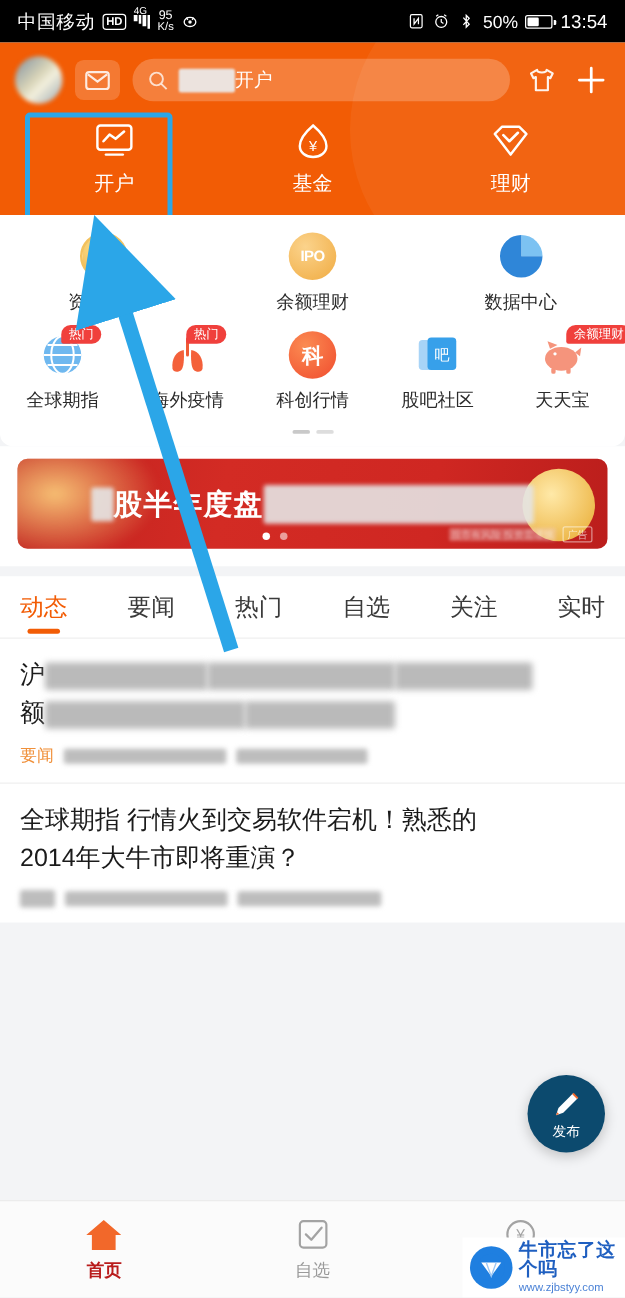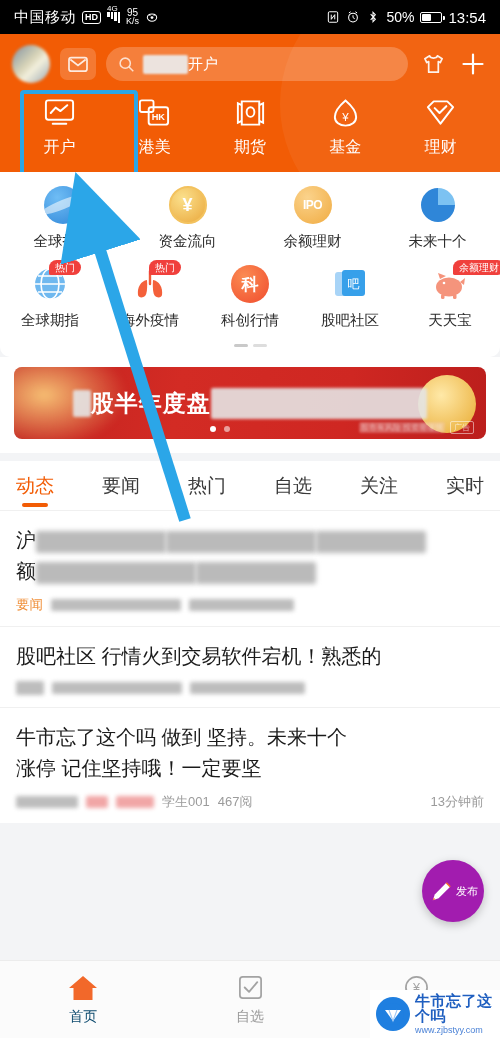--- a/index.html
+++ b/index.html
@@ -143,34 +143,34 @@
   .news-title { font-size:20px; line-height:31px; color:#1b1b1b; }
   .news-title .blur{ display:inline-block; background:rgba(176,176,176,.88); color:transparent; border-radius:2px; filter:blur(2.4px); vertical-align:middle;}
   .news-meta { margin-top:9px; display:flex; align-items:center; gap:8px; font-size:13px; color:#9b9b9b; }
   .tagline { color:#f0903a; font-size:13.5px; }
   .meta-blur{ display:inline-block; background:rgba(178,178,178,.85); color:transparent; border-radius:2px; filter:blur(2px); height:12px;}
   .meta-blur.pink{ background:rgba(238,150,150,.85); }
 
   
   .fab {
     position:absolute; right:16px; bottom:116px; width:62px; height:62px; border-radius:50%;
-    background:#a21caf; box-shadow:0 3px 10px rgba(0,0,0,.22);
-    display:flex; align-items:center; justify-content:center; gap:1px; z-index:30;
+    background:#0c4a6e; box-shadow:0 3px 10px rgba(0,0,0,.22);
+    display:flex; flex-direction:column; align-items:center; justify-content:center; gap:1px; z-index:30;
   }
   .fab-label { color:#fff; font-size:11px; }
 
   
   .bottomnav {
     position:absolute; left:0; bottom:0; width:500px; height:78px;
     background:#fbfbfb; border-top:1px solid #ececec;
     display:flex; align-items:center; z-index:20;
   }
   .nav { flex:1; display:flex; flex-direction:column; align-items:center; gap:6px; }
   .nav-label { font-size:14px; color:#9a9a9a; }
-  .nav.active .nav-label { color:#0c4a6e; }
+  .nav.active .nav-label { color:#b91c1c;font-weight:bold; }
   .nav-ico{ height:28px; display:flex; align-items:center; justify-content:center;}
 
   
   .watermark {
     position:absolute; right:0; bottom:0; width:130px; height:48px; z-index:40;
     background:#fff; display:flex; align-items:center; gap:5px; padding-left:6px;
   }
   .wm-logo{ width:34px;height:34px;border-radius:50%;background:#1f7fe0; display:flex;align-items:center;justify-content:center;flex:none;}
   .wm-txt{display:flex;flex-direction:column;line-height:1;}
   .wm-name{font-size:15px;font-weight:bold;color:#1f5fc0;letter-spacing:.5px;}
@@ -265,41 +265,21 @@
         <div class="cat-ico">
           <svg width="33" height="30" viewBox="0 0 34 30">
             <rect x="3" y="2" width="28" height="20" rx="2.5" fill="none" stroke="#fff" stroke-width="2"></rect>
             <path d="M8 15 L13 9.5 L18 13 L25 7" fill="none" stroke="#fff" stroke-width="2.1" stroke-linecap="round" stroke-linejoin="round"></path>
             <path d="M10 26 L24 26" stroke="#fff" stroke-width="2" stroke-linecap="round"></path>
           </svg>
         </div>
         <div class="cat-label">开户</div>
       </div>
 
-      <div class="cat">
-        <div class="cat-ico">
-          <svg width="33" height="30" viewBox="0 0 34 30">
-            <rect x="2" y="2" width="14" height="12" rx="2" fill="none" stroke="#fff" stroke-width="1.9"></rect>
-            <rect x="11" y="9" width="20" height="18" rx="2.5" fill="none" stroke="#fff" stroke-width="2"></rect>
-            <text x="21" y="22" font-size="9.5" font-weight="bold" fill="#fff" text-anchor="middle" font-family="Liberation Sans">HK</text>
-          </svg>
-        </div>
-        <div class="cat-label">港美</div>
-      </div>
-
-      <div class="cat">
-        <div class="cat-ico">
-          <svg width="33" height="30" viewBox="0 0 34 30">
-            <path d="M8 3 L26 3 L26 27 L8 27 Z" fill="none" stroke="#fff" stroke-width="2"></path>
-            <path d="M8 7 L4 5 L4 25 L8 23 M26 7 L30 5 L30 25 L26 23" fill="none" stroke="#fff" stroke-width="2"></path>
-            <ellipse cx="17" cy="14" rx="4" ry="5" fill="none" stroke="#fff" stroke-width="2"></ellipse>
-          </svg>
-        </div>
-        <div class="cat-label">期货</div>
-      </div>
+
 
       <div class="cat">
         <div class="cat-ico">
           <svg width="31" height="30" viewBox="0 0 32 30">
             <path d="M16 2 C23 8 27 14 27 19 C27 24.5 22 28 16 28 C10 28 5 24.5 5 19 C5 14 9 8 16 2 Z" fill="none" stroke="#fff" stroke-width="2"></path>
             <text x="16" y="23" font-size="12" fill="#fff" text-anchor="middle" font-family="Liberation Sans">¥</text>
           </svg>
         </div>
         <div class="cat-label">基金</div>
       </div>
@@ -314,28 +294,20 @@
         <div class="cat-label">理财</div>
       </div>
 
       <div class="highlight-box"></div>
     </div>
   </div>
 
   <div class="gridcard">
 
     <div class="grid">
-      <div class="gi">
-        <div class="gi-ico">
-          <div class="circ c-blue" style="position:relative;overflow:hidden;">
-            <div style="position:absolute;left:-6px;top:14px;width:50px;height:9px;background:rgba(255,255,255,.55);transform:rotate(-22deg);border-radius:50%;"></div>
-          </div>
-        </div>
-        <div class="gi-label">全球指数</div>
-      </div>
 
       <div class="gi">
         <div class="gi-ico">
           <div class="circ c-gold" style="border:2.5px solid #f3c25e;">¥</div>
         </div>
         <div class="gi-label">资金流向</div>
       </div>
 
 
       <div class="gi">
@@ -345,21 +317,21 @@
         <div class="gi-label">余额理财</div>
       </div>
 
       <div class="gi">
         <div class="gi-ico">
           <svg width="38" height="38" viewBox="0 0 38 38">
             <path d="M19 19 L19 2 A17 17 0 0 1 36 19 Z" fill="#7cc2f2"></path>
             <path d="M19 19 L36 19 A17 17 0 1 1 19 2 Z" fill="#2f86d8"></path>
           </svg>
         </div>
-        <div class="gi-label">未来十个</div>
+        <div class="gi-label">数据中心</div>
       </div>
     </div>
 
     <div class="grid">
       <div class="gi">
         <div class="gi-ico">
           <svg width="36" height="36" viewBox="0 0 36 36">
             <circle cx="18" cy="18" r="15" fill="#6fb8ef"></circle>
             <path d="M18 3 A9 15 0 0 0 18 33 A9 15 0 0 0 18 3" fill="none" stroke="#fff" stroke-width="1.6"></path>
             <path d="M3 18 L33 18 M6 10 L30 10 M6 26 L30 26" stroke="#fff" stroke-width="1.5"></path>
@@ -457,43 +429,30 @@
       </div>
       <div class="news-meta">
         <span class="tagline">要闻</span>
         <span class="meta-blur" style="width:130px;"></span>
         <span class="meta-blur" style="width:105px;"></span>
       </div>
     </div>
 
     <div class="news">
       <div class="news-title">
-        <span>股吧社区 行情火到交易软件宕机！熟悉的</span><br>
+        <span>全球期指 行情火到交易软件宕机！熟悉的</span><br>
+        <span>2014年大牛市即将重演？</span>
       </div>
       <div class="news-meta">
         <span class="meta-blur" style="width:28px;height:14px;"></span>
         <span class="meta-blur" style="width:130px;"></span>
         <span class="meta-blur" style="width:115px;"></span>
       </div>
     </div>
 
-    <div class="news">
-      <div class="news-title">
-        <span>牛市忘了这个吗  做到 坚持。未来十个</span><br>
-        <span>涨停 记住坚持哦！一定要坚</span>
-      </div>
-      <div class="news-meta">
-        <span class="meta-blur" style="width:62px;"></span>
-        <span class="meta-blur pink" style="width:22px;"></span>
-        <span class="meta-blur pink" style="width:38px;"></span>
-        <span>学生001</span>
-        <span>467阅</span>
-        <span style="margin-left:auto;">13分钟前</span>
-      </div>
-    </div>
   </div>
 
   <svg class="arrow" viewBox="0 0 500 1038">
     <defs>
       <marker id="ah" markerWidth="7" markerHeight="7" refX="3.5" refY="3.5" orient="auto">
         <path d="M0,0 L7,3.5 L0,7 Z" fill="#2ba6e8"></path>
       </marker>
     </defs>
     <line x1="185" y1="520" x2="88" y2="212" stroke="#2ba6e8" stroke-width="12" marker-end="url(#ah)"></line>
   </svg>

